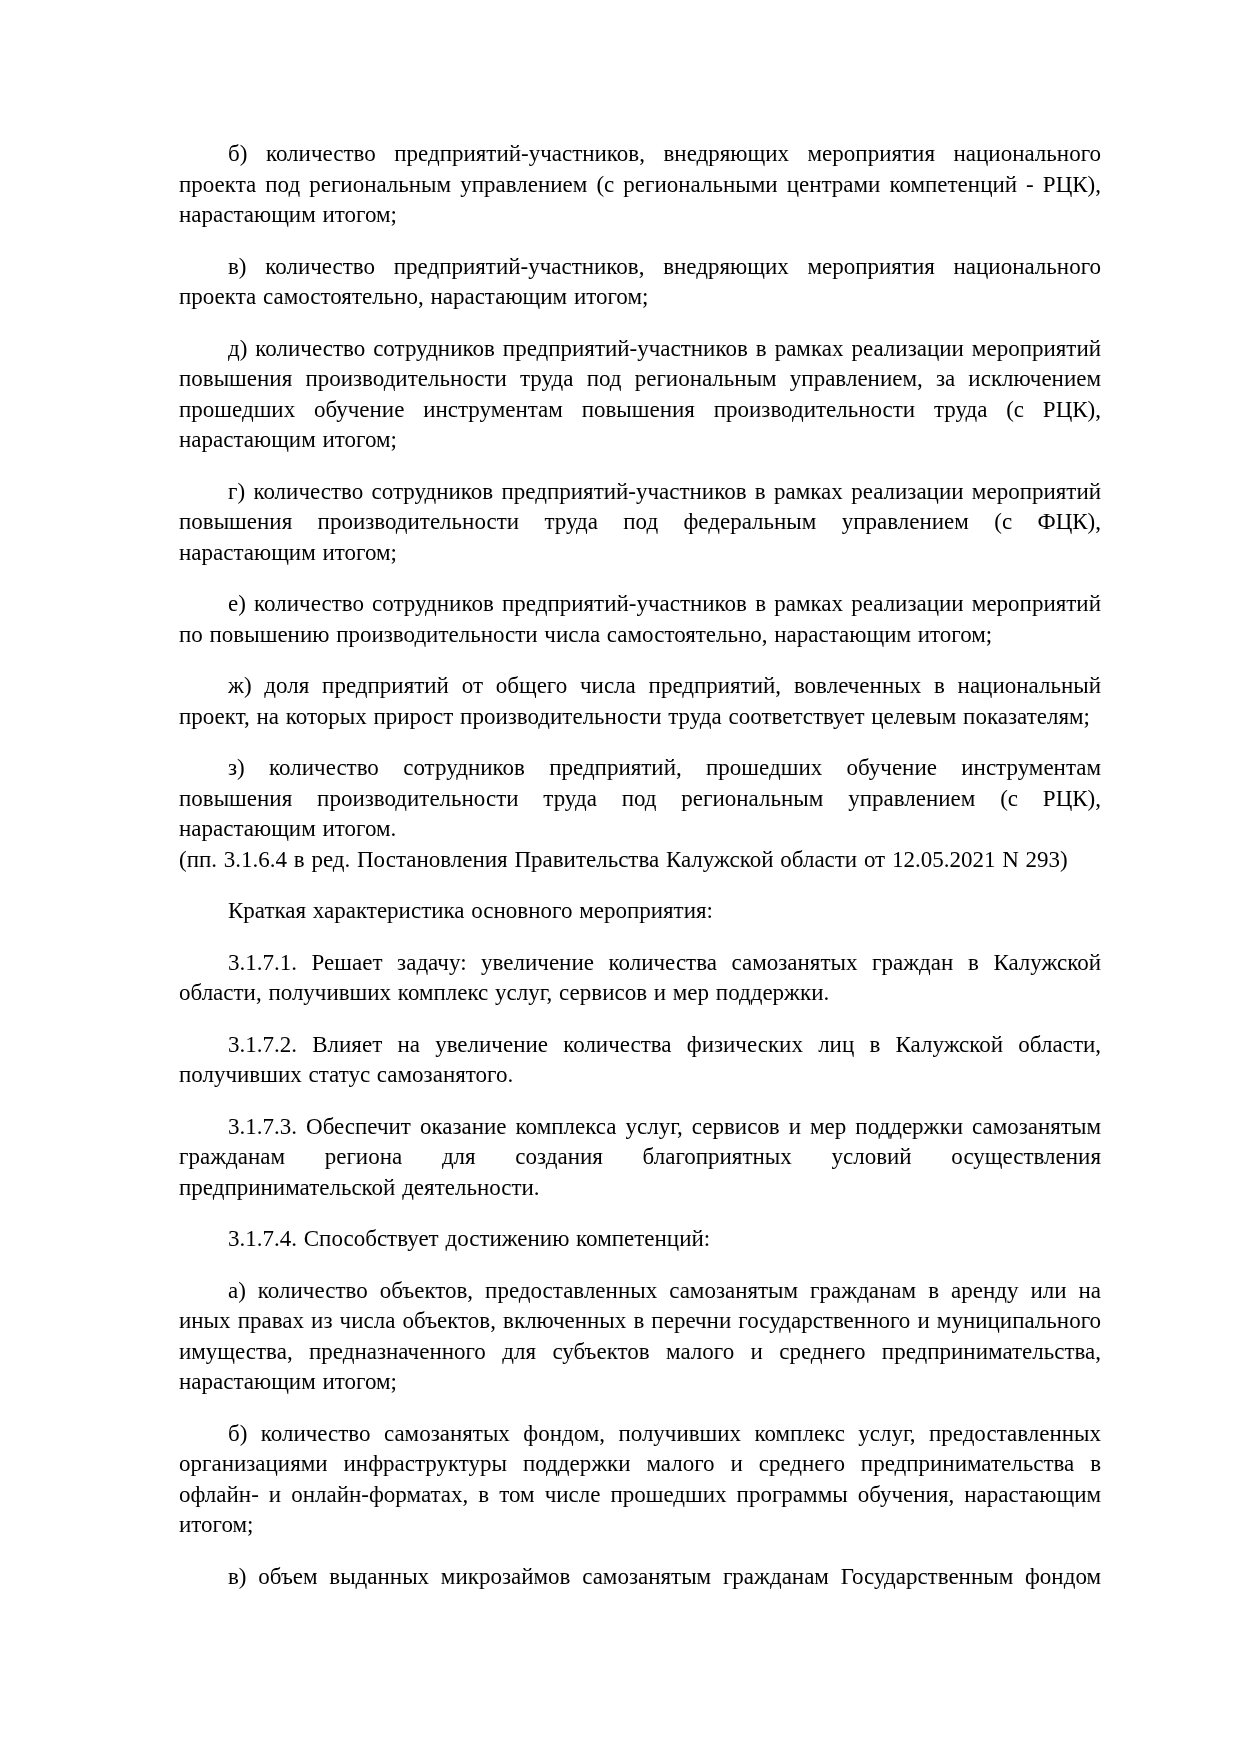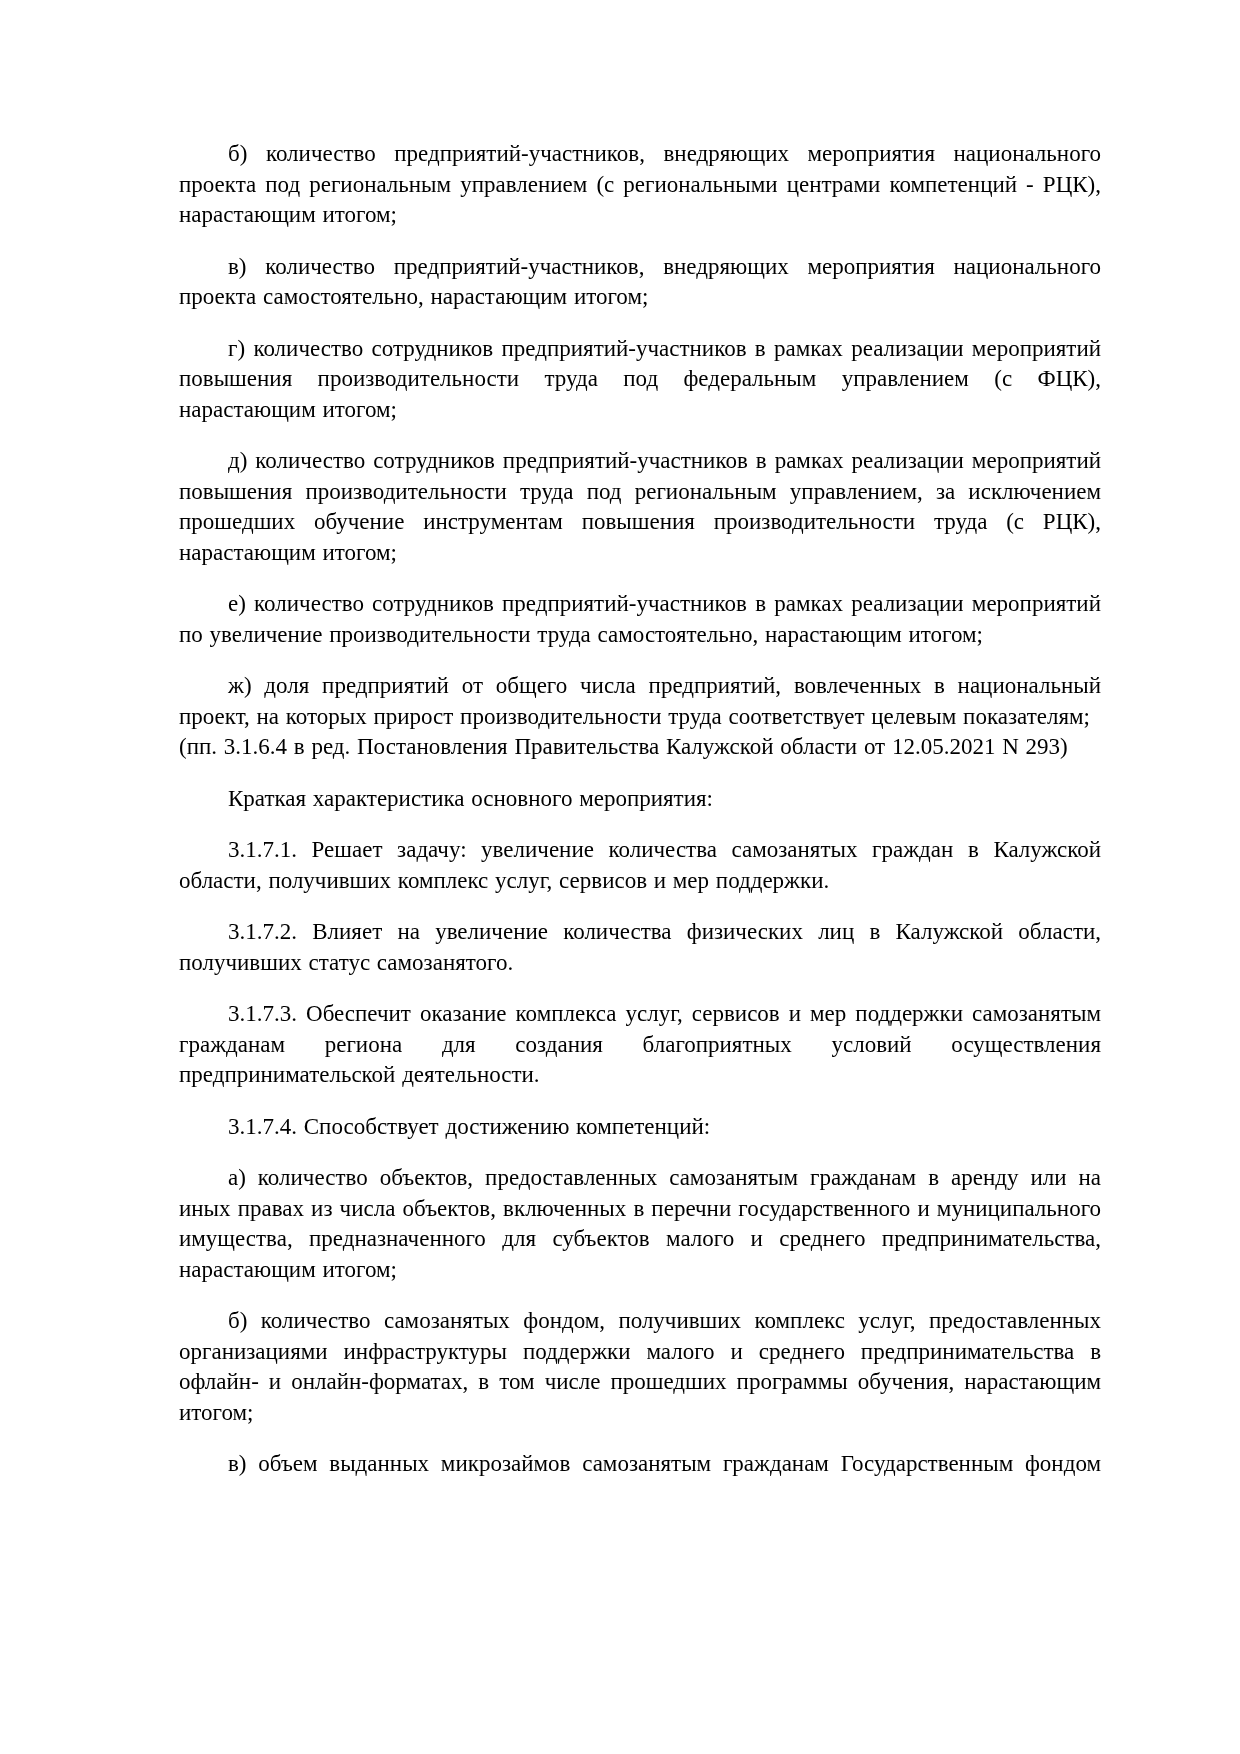--- a/index.html
+++ b/index.html
@@ -35,24 +35,25 @@
     text-align-last: justify;
   }
 </style>
 </head>
 <body>
 
 <div class="page">
   <div class="doc-body">
       <div class="para">б) количество предприятий-участников, внедряющих мероприятия национального проекта под региональным управлением (с региональными центрами компетенций - РЦК), нарастающим итогом;</div>
       <div class="para">в) количество предприятий-участников, внедряющих мероприятия национального проекта самостоятельно, нарастающим итогом;</div>
+      <div class="para">д) количество сотрудников предприятий-участников в рамках реализации мероприятий повышения производительности труда под региональным управлением, за исключением прошедших обучение инструментам повышения производительности труда (с РЦК), нарастающим итогом;</div>
       <div class="para">г) количество сотрудников предприятий-участников в рамках реализации мероприятий повышения производительности труда под федеральным управлением (с ФЦК), нарастающим итогом;</div>
-      <div class="para">д) количество сотрудников предприятий-участников в рамках реализации мероприятий повышения производительности труда под региональным управлением, за исключением прошедших обучение инструментам повышения производительности труда (с РЦК), нарастающим итогом;</div>
-      <div class="para">е) количество сотрудников предприятий-участников в рамках реализации мероприятий по увеличение производительности труда самостоятельно, нарастающим итогом;</div>
+      <div class="para">е) количество сотрудников предприятий-участников в рамках реализации мероприятий по повышению производительности числа самостоятельно, нарастающим итогом;</div>
       <div class="para">ж) доля предприятий от общего числа предприятий, вовлеченных в национальный проект, на которых прирост производительности труда соответствует целевым показателям;</div>
+      <div class="para">з) количество сотрудников предприятий, прошедших обучение инструментам повышения производительности труда под региональным управлением (с РЦК), нарастающим итогом.</div>
       <div class="para note">(пп. 3.1.6.4 в ред. Постановления Правительства Калужской области от 12.05.2021 N 293)</div>
       <div class="para">Краткая характеристика основного мероприятия:</div>
       <div class="para">3.1.7.1. Решает задачу: увеличение количества самозанятых граждан в Калужской области, получивших комплекс услуг, сервисов и мер поддержки.</div>
       <div class="para">3.1.7.2. Влияет на увеличение количества физических лиц в Калужской области, получивших статус самозанятого.</div>
       <div class="para">3.1.7.3. Обеспечит оказание комплекса услуг, сервисов и мер поддержки самозанятым гражданам региона для создания благоприятных условий осуществления предпринимательской деятельности.</div>
       <div class="para">3.1.7.4. Способствует достижению компетенций:</div>
       <div class="para">а) количество объектов, предоставленных самозанятым гражданам в аренду или на иных правах из числа объектов, включенных в перечни государственного и муниципального имущества, предназначенного для субъектов малого и среднего предпринимательства, нарастающим итогом;</div>
       <div class="para">б) количество самозанятых фондом, получивших комплекс услуг, предоставленных организациями инфраструктуры поддержки малого и среднего предпринимательства в офлайн- и онлайн-форматах, в том числе прошедших программы обучения, нарастающим итогом;</div>
       <div class="para stretch-last">в) объем выданных микрозаймов самозанятым гражданам Государственным фондом</div>
     </div>

